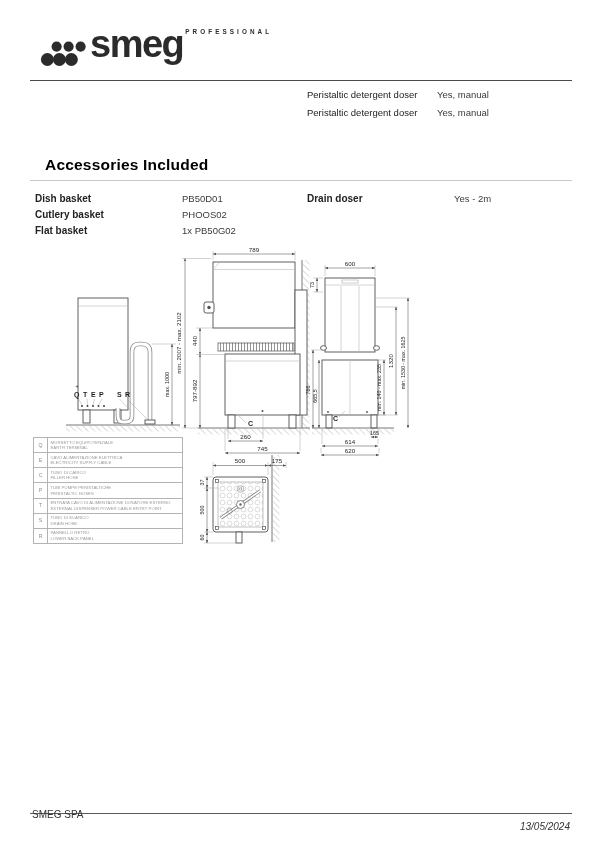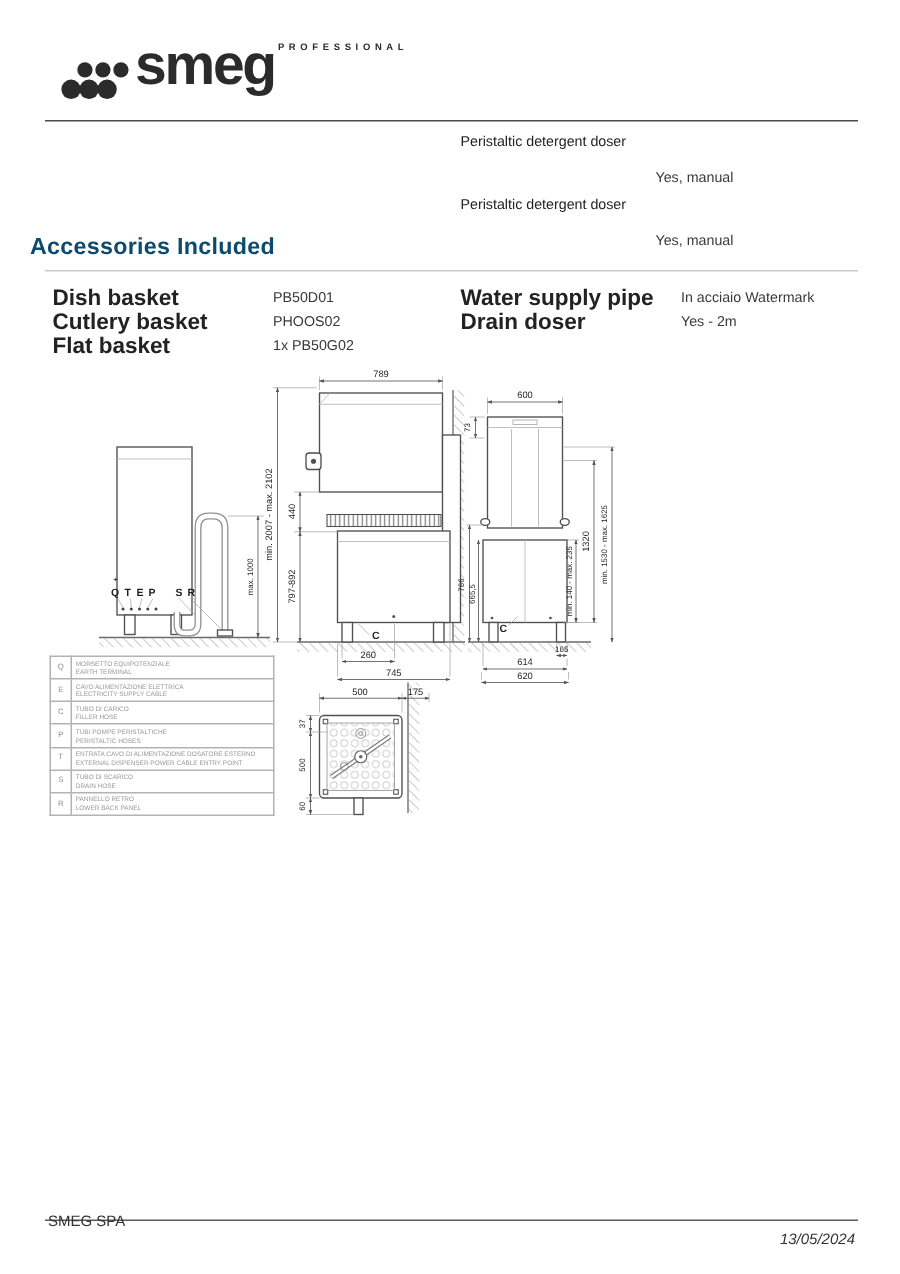--- a/index.html
+++ b/index.html
@@ -12,27 +12,27 @@
   .logo-word{font-size:38px;font-weight:bold;letter-spacing:-1.5px;line-height:0.9;color:#2b2b2b;}
   .logo-sub{font-size:6.3px;letter-spacing:3.1px;font-weight:600;color:#2b2b2b;margin-top:1px;margin-left:2px;}
   
   .rule-top{position:absolute;left:30px;right:28px;top:80px;border-top:1.6px solid #4a4a4a;}
   .rule-acc{position:absolute;left:30px;right:28px;top:180px;border-top:1px solid #c9c9c9;}
   .rule-foot{position:absolute;left:30px;right:28px;top:813px;border-top:1.2px solid #5a5a5a;}
   
   .spec{position:absolute;left:307px;top:86px;width:270px;}
   .spec-row{display:flex;align-items:flex-start;padding:3px 0 2px;}
   .spec-label{width:115px;font-weight:normal;font-size:9.5px;line-height:12.5px;color:#222;}
-  .spec-value{margin-left:15px;font-size:9.5px;line-height:12.5px;color:#3a3a3a;margin-top:24px;}
-  
-  .acc-heading{position:absolute;left:20px;top:156px;font-size:15.5px;font-weight:600;color:#0c4a6e;letter-spacing:0.2px;}
+  .spec-value{margin-left:15px;font-size:9.5px;line-height:12.5px;color:#3a3a3a;}
+  
+  .acc-heading{position:absolute;left:45px;top:156px;font-size:15.5px;font-weight:600;color:#000000;letter-spacing:0.2px;}
   .acc-left{position:absolute;left:35px;top:190px;}
   .acc-right{position:absolute;left:307px;top:190px;}
   .acc-row{display:flex;align-items:center;height:16px;}
-  .acc-label{width:147px;font-weight:bold;font-size:15px;color:#222;}
+  .acc-label{width:147px;font-weight:bold;font-size:10px;color:#222;}
   .acc-value{font-size:9.5px;color:#3a3a3a;}
   
   .diagram{position:absolute;left:30px;top:240px;}
   .o{fill:#fff;stroke:#4f4f4f;stroke-width:0.9;}
   .ol{fill:none;stroke:#4f4f4f;stroke-width:0.7;}
   .seam{stroke:#b9b9b9;stroke-width:0.6;}
   .gline{stroke:#6a6a6a;stroke-width:0.9;}
   .ext{stroke:#9c9c9c;stroke-width:0.45;}
   .dim{stroke:#555;stroke-width:0.55;fill:none;marker-start:url(#ar);marker-end:url(#ar);}
   .thin{fill:none;stroke:#8a8a8a;stroke-width:0.6;}
@@ -93,24 +93,20 @@
       <div class="acc-label">Cutlery basket</div>
       <div class="acc-value">PHOOS02</div>
     </div>
     <div class="acc-row">
       <div class="acc-label">Flat basket</div>
       <div class="acc-value">1x PB50G02</div>
     </div>
   </div>
 
   <div class="acc-right">
-    <div class="acc-row">
-      <div class="acc-label">Water supply pipe</div>
-      <div class="acc-value">In acciaio Watermark</div>
-    </div>
     <div class="acc-row">
       <div class="acc-label">Drain doser</div>
       <div class="acc-value">Yes - 2m</div>
     </div>
   </div>
 
   <svg class="diagram" width="450" height="330" viewBox="0 0 450 330">
     <defs>
       <marker id="ar" viewBox="0 0 10 10" refX="9" refY="5" markerWidth="6" markerHeight="6" orient="auto-start-reverse">
         <path d="M0,1.5 L10,5 L0,8.5 z" fill="#555"></path>

